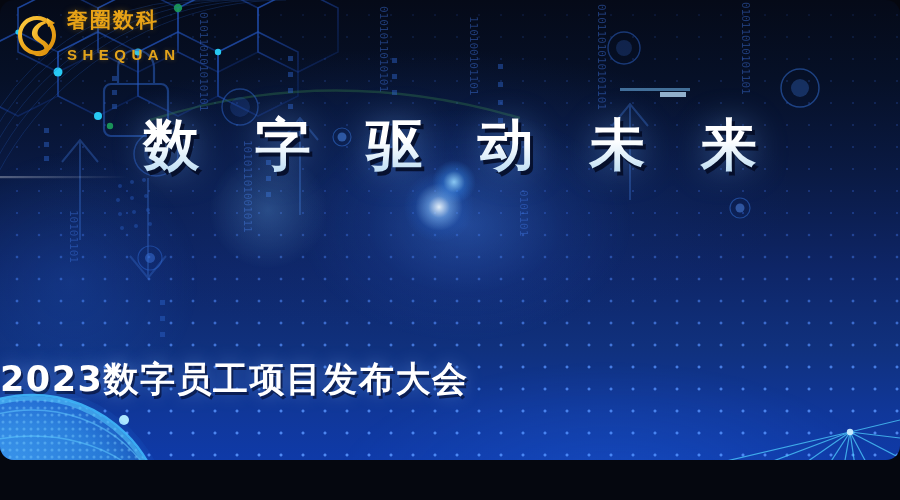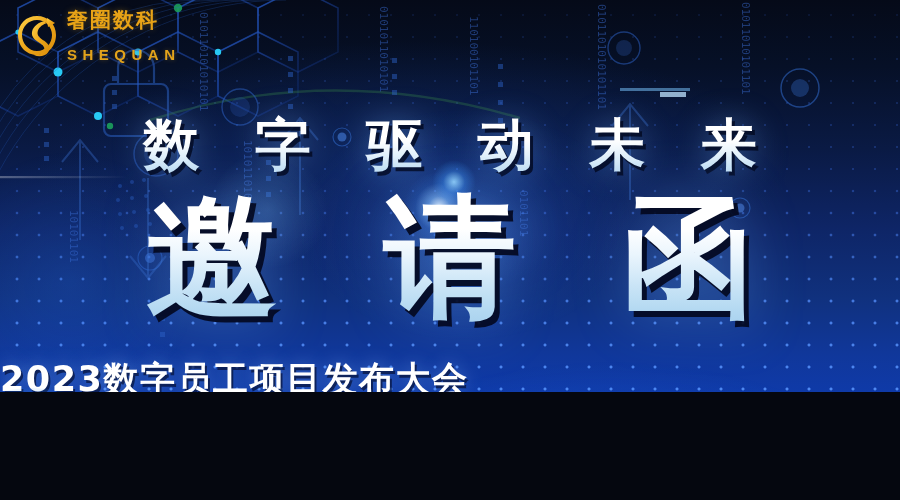--- a/index.html
+++ b/index.html
@@ -1,21 +1,22 @@
 <!DOCTYPE html>
 <html><head>
 <meta charset="utf-8">
 <style>
   html,body{margin:0;padding:0;background:#05070f;}
   #poster{
-    position:relative;width:900px;height:392px;overflow:hidden;
+    position:relative;width:900px;height:460px;overflow:hidden;
     font-family:"Liberation Sans","DejaVu Sans",sans-serif;
     background:
       radial-gradient(ellipse 60% 45% at 46% 42%, rgba(18,48,120,.55) 0%, rgba(8,20,60,0) 70%),
       linear-gradient(180deg,#050a18 0%,#061027 17%,#0a1a44 38%,#0e2566 58%,#10317e 76%,#10379a 90%,#0f3aa8 100%);
+    border-radius: 14px;
   }
   .layer{position:absolute;inset:0;}
   .nosel{user-select:none;}
 
   
   #dots-top{
     background-image:radial-gradient(circle, rgba(60,110,230,.45) 1.1px, transparent 1.3px);
     background-size:22px 22px;background-position:6px 4px;
     -webkit-mask-image:linear-gradient(180deg,rgba(0,0,0,.25) 0%,rgba(0,0,0,.55) 28%,rgba(0,0,0,.85) 55%,#000 78%,rgba(0,0,0,.5) 100%);
             mask-image:linear-gradient(180deg,rgba(0,0,0,.25) 0%,rgba(0,0,0,.55) 28%,rgba(0,0,0,.85) 55%,#000 78%,rgba(0,0,0,.5) 100%);
@@ -262,21 +263,20 @@
     </svg>
     <div id="logo-text">
       <div id="logo-cn" class="nosel">奢圈数科</div>
       <div id="logo-en" class="nosel">SHEQUAN</div>
     </div>
   </div>
 
   <div id="headline" class="nosel">数 字 驱 动 未 来</div>
   <div class="glow" id="glow-driveflash"></div>
 
-  <div id="title" class="nosel">邀 请 函</div>
 
   <div id="subtitle" class="nosel">2023数字员工项目发布大会</div>
 
   <div id="globe-wrap">
     <div id="globe-halo"></div>
     <svg viewBox="0 0 300 300" width="300" height="300">
       <defs>
         <radialGradient id="gball" cx="38%" cy="34%" r="72%">
           <stop offset="0%" stop-color="#3f8fe8"></stop>
           <stop offset="55%" stop-color="#1f62c8"></stop>

